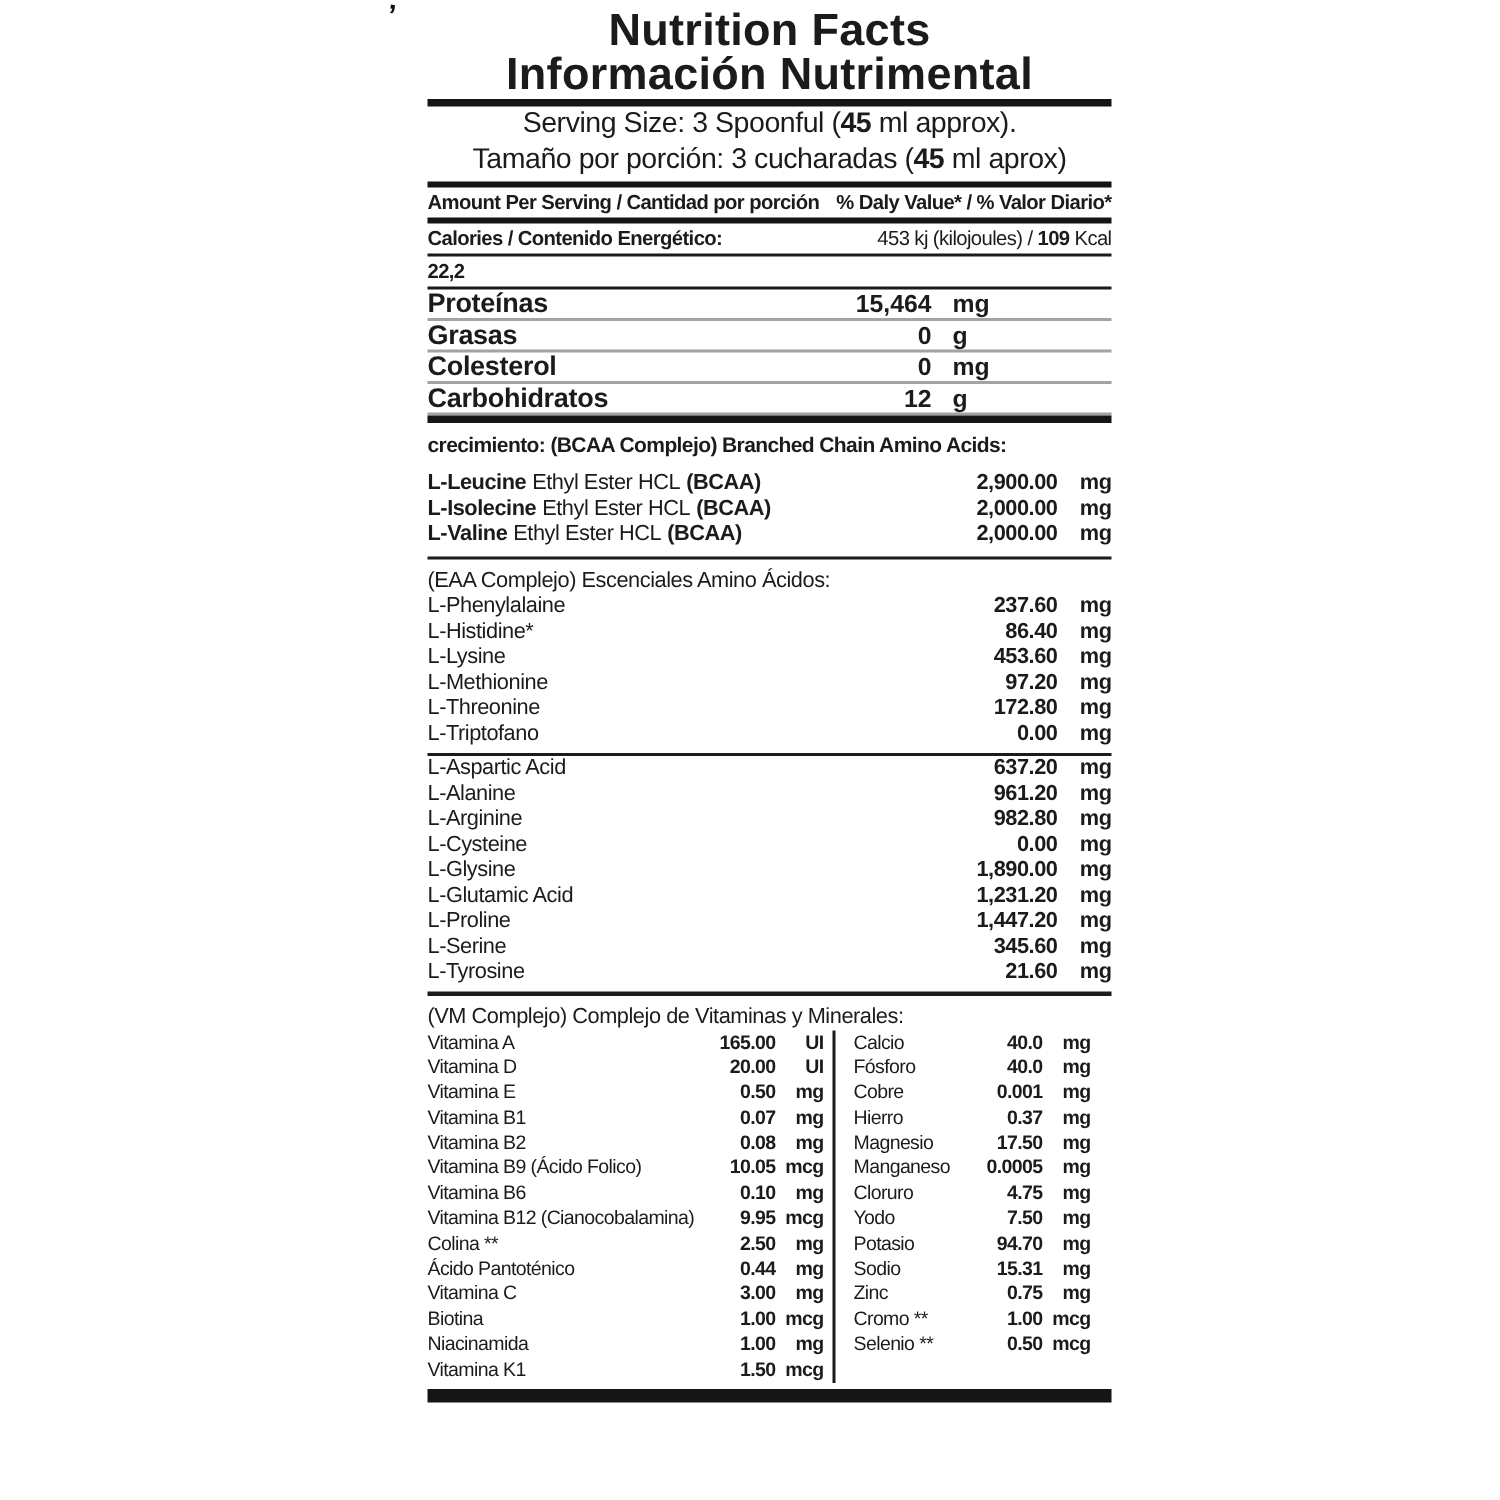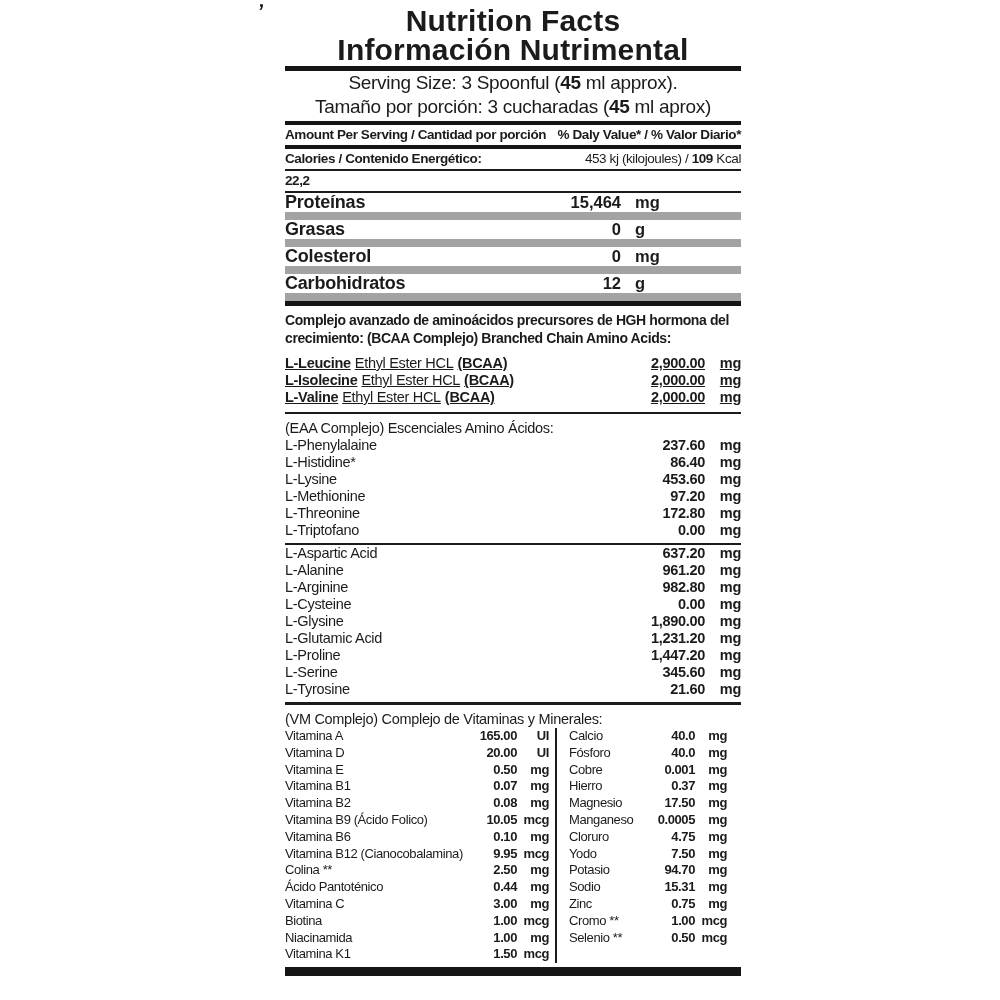--- a/index.html
+++ b/index.html
@@ -10,36 +10,36 @@
   .bar{background:#151515;width:100%;}
   .b5{height:5px}.b4{height:4px}.b9{height:9px}
   .hr2{border-bottom:2px solid #1b1b1b}
   .hr3{border-bottom:3px solid #1b1b1b}
   .title{font-weight:700;text-align:center;font-size:30px;line-height:29px;letter-spacing:.2px;white-space:nowrap;}
   .serv{font-size:19px;line-height:24px;text-align:center;letter-spacing:-.3px;white-space:nowrap;}
   .meta{display:flex;justify-content:space-between;align-items:baseline;font-size:13.5px;font-weight:700;
         line-height:20px;letter-spacing:-.4px;white-space:nowrap;}
   .meta .rv{font-weight:400;}
   .meta .rv b{font-weight:700;}
-  .macro{display:flex;align-items:baseline;border-bottom:8px solid #a3a3a3;height:19px;}
+  .macro{display:flex;align-items:baseline;border-bottom:2px solid #a3a3a3;height:19px;}
   .macro .nm{font-size:18px;font-weight:700;letter-spacing:-.2px;line-height:18px;}
   .sp{flex:1;}
   .macro .val{width:96px;text-align:right;font-size:16.5px;font-weight:700;}
   .macro .un{width:48px;padding-left:14px;font-size:16.5px;font-weight:700;box-sizing:border-box;}
   .macro .tail{width:72px;}
   .para{padding-top:6px;font-size:14px;font-weight:700;letter-spacing:-.4px;line-height:17.5px;white-space:nowrap;}
   .amrow{display:flex;align-items:baseline;font-size:14.5px;line-height:17px;letter-spacing:-.3px;}
   .amrow .nm{white-space:nowrap;}
   .amrow .val{font-weight:700;width:100px;text-align:right;}
   .amrow .un{font-weight:700;width:36px;text-align:right;}
   .bc .b{font-weight:700;}
   .bc .m{font-weight:400;margin:0 4px;}
   .sech{font-size:14.5px;font-weight:400;letter-spacing:-.3px;line-height:18px;margin-top:5px;}
   .secpad{padding-bottom:4px;}
-  .bcaa-items{margin-top:8px;text-decoration:underline;}
+  .bcaa-items{margin-top:8px;}
   .vmcols{display:flex;align-items:stretch;}
   .vmleft{width:272px;border-right:2px solid #1b1b1b;padding-right:6px;box-sizing:border-box;}
   .vmright{flex:1;padding-left:12px;padding-right:14px;}
   .vmrow{display:flex;align-items:baseline;font-size:13px;line-height:16.8px;letter-spacing:-.4px;}
   .vmrow .nm{white-space:nowrap;}
   .vmrow .val{font-weight:700;text-align:right;min-width:44px;white-space:nowrap;}
   .vmrow .un{font-weight:700;width:32px;text-align:right;}
   .gap2{height:2px}.gap4{height:4px}.gap6{height:6px}
 </style>
 </head>
@@ -106,21 +106,20 @@
           <span class="sp"></span>
           <span class="val">12</span>
           <span class="un">g</span>
           <span class="tail"></span>
         </div>
       </div>
     <div class="bar b5"></div>
 
     <div class="para">
 
-    <div>Complejo avanzado de aminoácidos precursores de HGH hormona del</div>
         <div>crecimiento: (BCAA Complejo) Branched Chain Amino Acids:</div>
       </div>
 
     <div class="bcaa-items">
 
         <div class="amrow bc">
           <span class="nm"><span class="b">L-Leucine</span><span class="m">Ethyl Ester HCL</span><span class="b">(BCAA)</span></span>
           <span class="sp"></span>
           <span class="val">2,900.00</span>
           <span class="un">mg</span>

